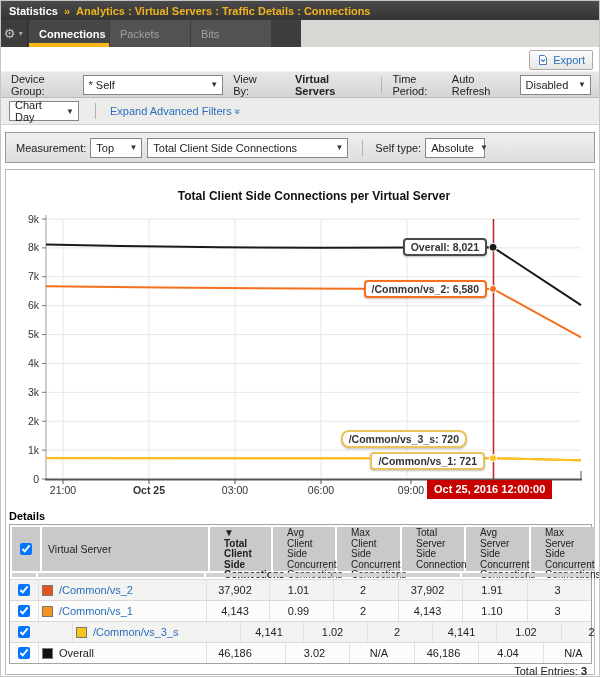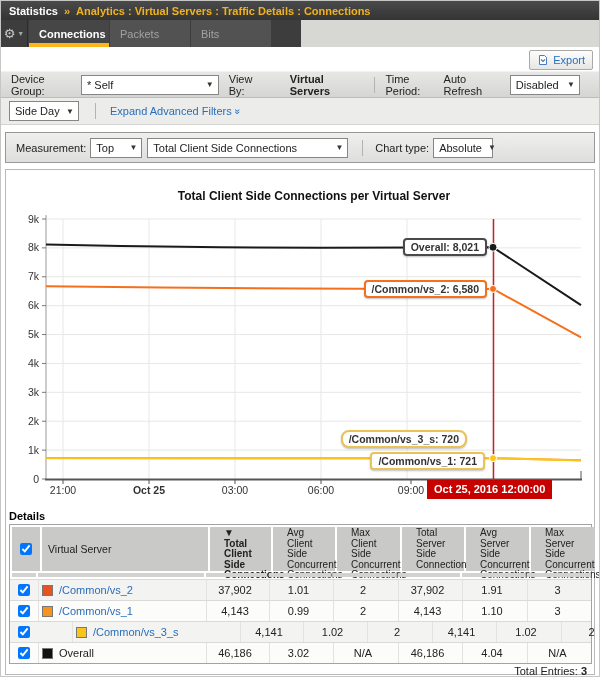--- a/index.html
+++ b/index.html
@@ -125,49 +125,49 @@
     <span class="sel" style="width:146px;margin-left:4px">
       <span>* Self</span>
       <span class="arr">▼</span>
     </span>
     <span style="margin-left:10px">View By:</span>
     <span class="b" style="margin-left:21px">Virtual Servers</span>
     <span class="vdiv" style="margin-left:12px"></span>
     <span style="margin-left:10px">Time Period:</span>
     <span style="flex:1"></span>
     <span>Auto Refresh</span>
-    <span class="sel" style="width:74px;margin:0 19px 0 6px">
+    <span class="sel" style="width:74px;margin:0 8px 0 6px">
       <span>Disabled</span>
       <span class="arr">▼</span>
     </span>
   </div>
 
   <div class="frow2">
     <span class="sel" style="width:70px;margin-left:8px">
-      <span>Side Day</span>
+      <span>Chart Day</span>
       <span class="arr">▼</span>
     </span>
     <span class="vdiv" style="margin-left:16px"></span>
     <a class="bluelink" style="margin-left:14px">
       <span>Expand Advanced Filters</span><span class="chev2">»</span>
     </a>
   </div>
 
   <div class="measure">
     <span style="margin-left:10px">Measurement:</span>
     <span class="sel" style="width:52px;margin-left:4px">
       <span>Top</span>
       <span class="arr">▼</span>
     </span>
     <span class="sel" style="width:201px;margin-left:5px">
       <span>Total Client Side Connections</span>
       <span class="arr">▼</span>
     </span>
     <span class="vdiv" style="margin-left:14px"></span>
-    <span style="margin-left:12px">Chart type:</span>
+    <span style="margin-left:12px">Self type:</span>
     <span class="sel" style="width:60px;margin-left:4px">
       <span>Absolute</span>
       <span class="arr">▼</span>
     </span>
   </div>
 
   <div class="mainpanel"></div>
   <div class="chart-title">Total Client Side Connections per Virtual Server</div>
   <svg id="chart-svg">
       <line x1="62" y1="218" x2="62" y2="478" stroke="#e7e7e5"></line>
@@ -301,21 +301,21 @@
       </div>
       <div class="drow even">
         <div class="bcell cbc" style="width: 24px;">
           <input type="checkbox" checked="" style="">
         </div>
         <div class="bcell namecell" style="width: 166px;">
           <span class="swatch" style="background: rgb(17, 17, 17);"></span>
           <span>Overall</span>
         </div>
         <div class="bcell num" style="width: 61px;">46,186</div>
-        <div class="bcell num" style="width: 62px;">3.02</div>
+        <div class="bcell num" style="width: 62px; margin-left: 16px;">3.02</div>
         <div class="bcell num" style="width: 63px;">N/A</div>
         <div class="bcell num" style="width: 62px;">46,186</div>
         <div class="bcell num" style="width: 63px;">4.04</div>
         <div class="bcell num" style="width: 64px;">N/A</div>
       </div>
     </div>
   <div class="total-entries">
     <span>Total Entries:</span>
     <span class="b">3</span>
   </div>

